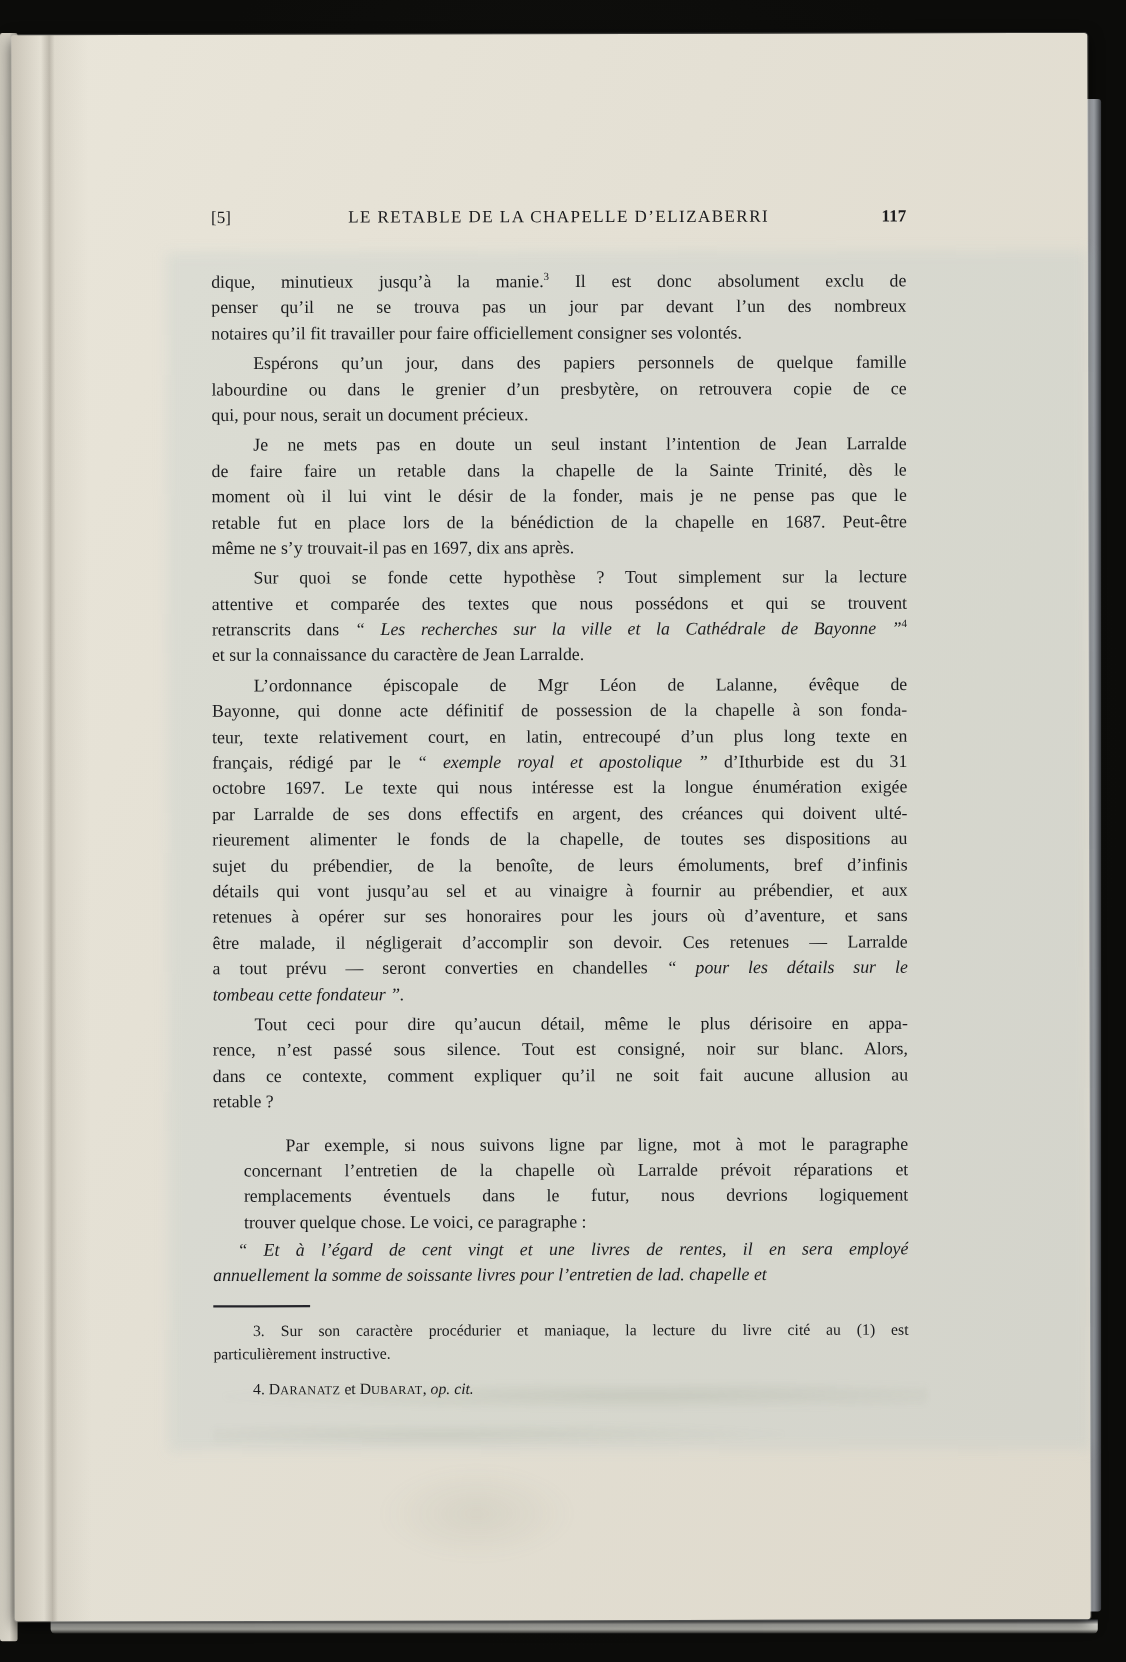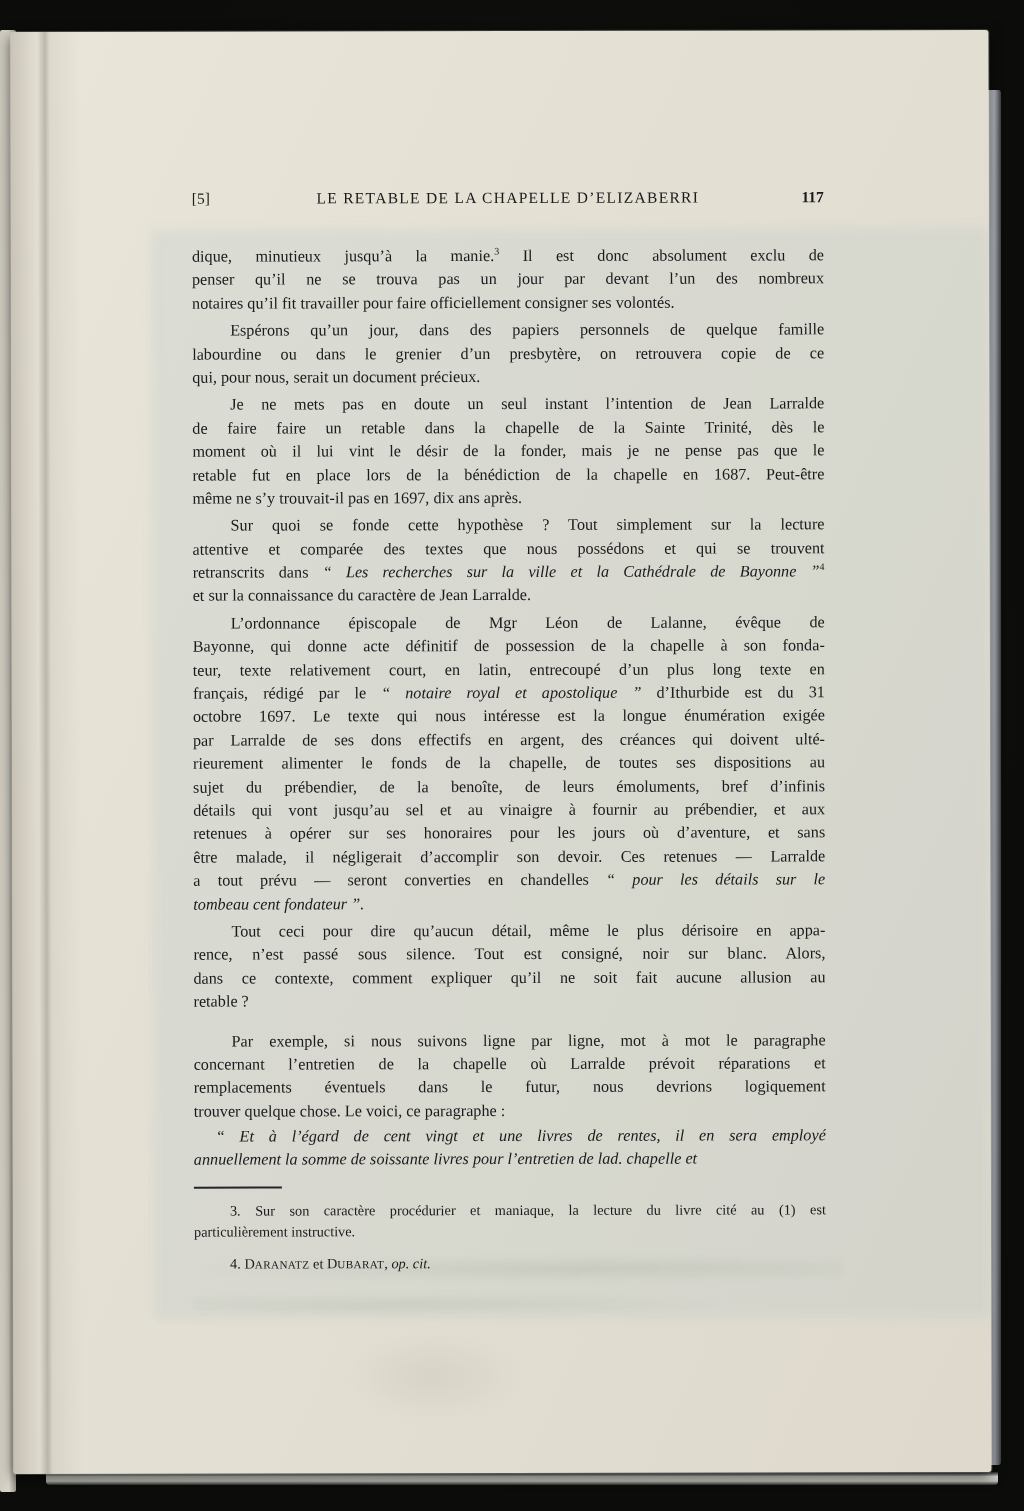--- a/index.html
+++ b/index.html
@@ -93,21 +93,21 @@
   .running-title {
     flex: 1; text-align: center;
     letter-spacing: 1.3px;
     font-size: 15.5px;
   }
   .pagenum { width: 70px; text-align: right; font-weight: bold; }
 
   .body-text { margin-top: 38px; }
   .para { margin-top: 4px; }
   .para.first { margin-top: 0; }
-  .para.space-before { margin-top: 16px; }
+  .para.space-before { margin-top: 16px; margin-left: 28px; }
   .para.quote { margin-top: 2px; }
   .line {
     font-size: 16.2px;
     line-height: 23.4px;
     height: 23.4px;
     overflow: hidden;
     text-align: justify;
     text-align-last: justify;
     text-justify: inter-word;
   }
@@ -179,30 +179,30 @@
           <div class="para indent">
             <div class="line">Sur quoi se fonde cette hypothèse ? Tout simplement sur la lecture</div>
             <div class="line">attentive et comparée des textes que nous possédons et qui se trouvent</div>
             <div class="line">retranscrits dans <span class="it">“ Les recherches sur la ville et la Cathédrale de Bayonne ”</span><span class="sup">4</span></div>
             <div class="line last">et sur la connaissance du caractère de Jean Larralde.</div>
           </div>
           <div class="para indent">
             <div class="line">L’ordonnance épiscopale de Mgr Léon de Lalanne, évêque de</div>
             <div class="line">Bayonne, qui donne acte définitif de possession de la chapelle à son fonda-</div>
             <div class="line">teur, texte relativement court, en latin, entrecoupé d’un plus long texte en</div>
-            <div class="line">français, rédigé par le <span class="it">“ notaire royal et apostolique ”</span> d’Ithurbide est du 31</div>
+            <div class="line">français, rédigé par le <span class="it">“ exemple royal et apostolique ”</span> d’Ithurbide est du 31</div>
             <div class="line">octobre 1697. Le texte qui nous intéresse est la longue énumération exigée</div>
             <div class="line">par Larralde de ses dons effectifs en argent, des créances qui doivent ulté-</div>
             <div class="line">rieurement alimenter le fonds de la chapelle, de toutes ses dispositions au</div>
             <div class="line">sujet du prébendier, de la benoîte, de leurs émoluments, bref d’infinis</div>
             <div class="line">détails qui vont jusqu’au sel et au vinaigre à fournir au prébendier, et aux</div>
             <div class="line">retenues à opérer sur ses honoraires pour les jours où d’aventure, et sans</div>
             <div class="line">être malade, il négligerait d’accomplir son devoir. Ces retenues — Larralde</div>
             <div class="line">a tout prévu — seront converties en chandelles <span class="it">“ pour les détails sur le</span></div>
-            <div class="line last"><span class="it">tombeau cent fondateur ”.</span></div>
+            <div class="line last"><span class="it">tombeau cette fondateur ”.</span></div>
           </div>
           <div class="para indent">
             <div class="line">Tout ceci pour dire qu’aucun détail, même le plus dérisoire en appa-</div>
             <div class="line">rence, n’est passé sous silence. Tout est consigné, noir sur blanc. Alors,</div>
             <div class="line">dans ce contexte, comment expliquer qu’il ne soit fait aucune allusion au</div>
             <div class="line last">retable ?</div>
           </div>
           <div class="para indent space-before">
             <div class="line">Par exemple, si nous suivons ligne par ligne, mot à mot le paragraphe</div>
             <div class="line">concernant l’entretien de la chapelle où Larralde prévoit réparations et</div>

